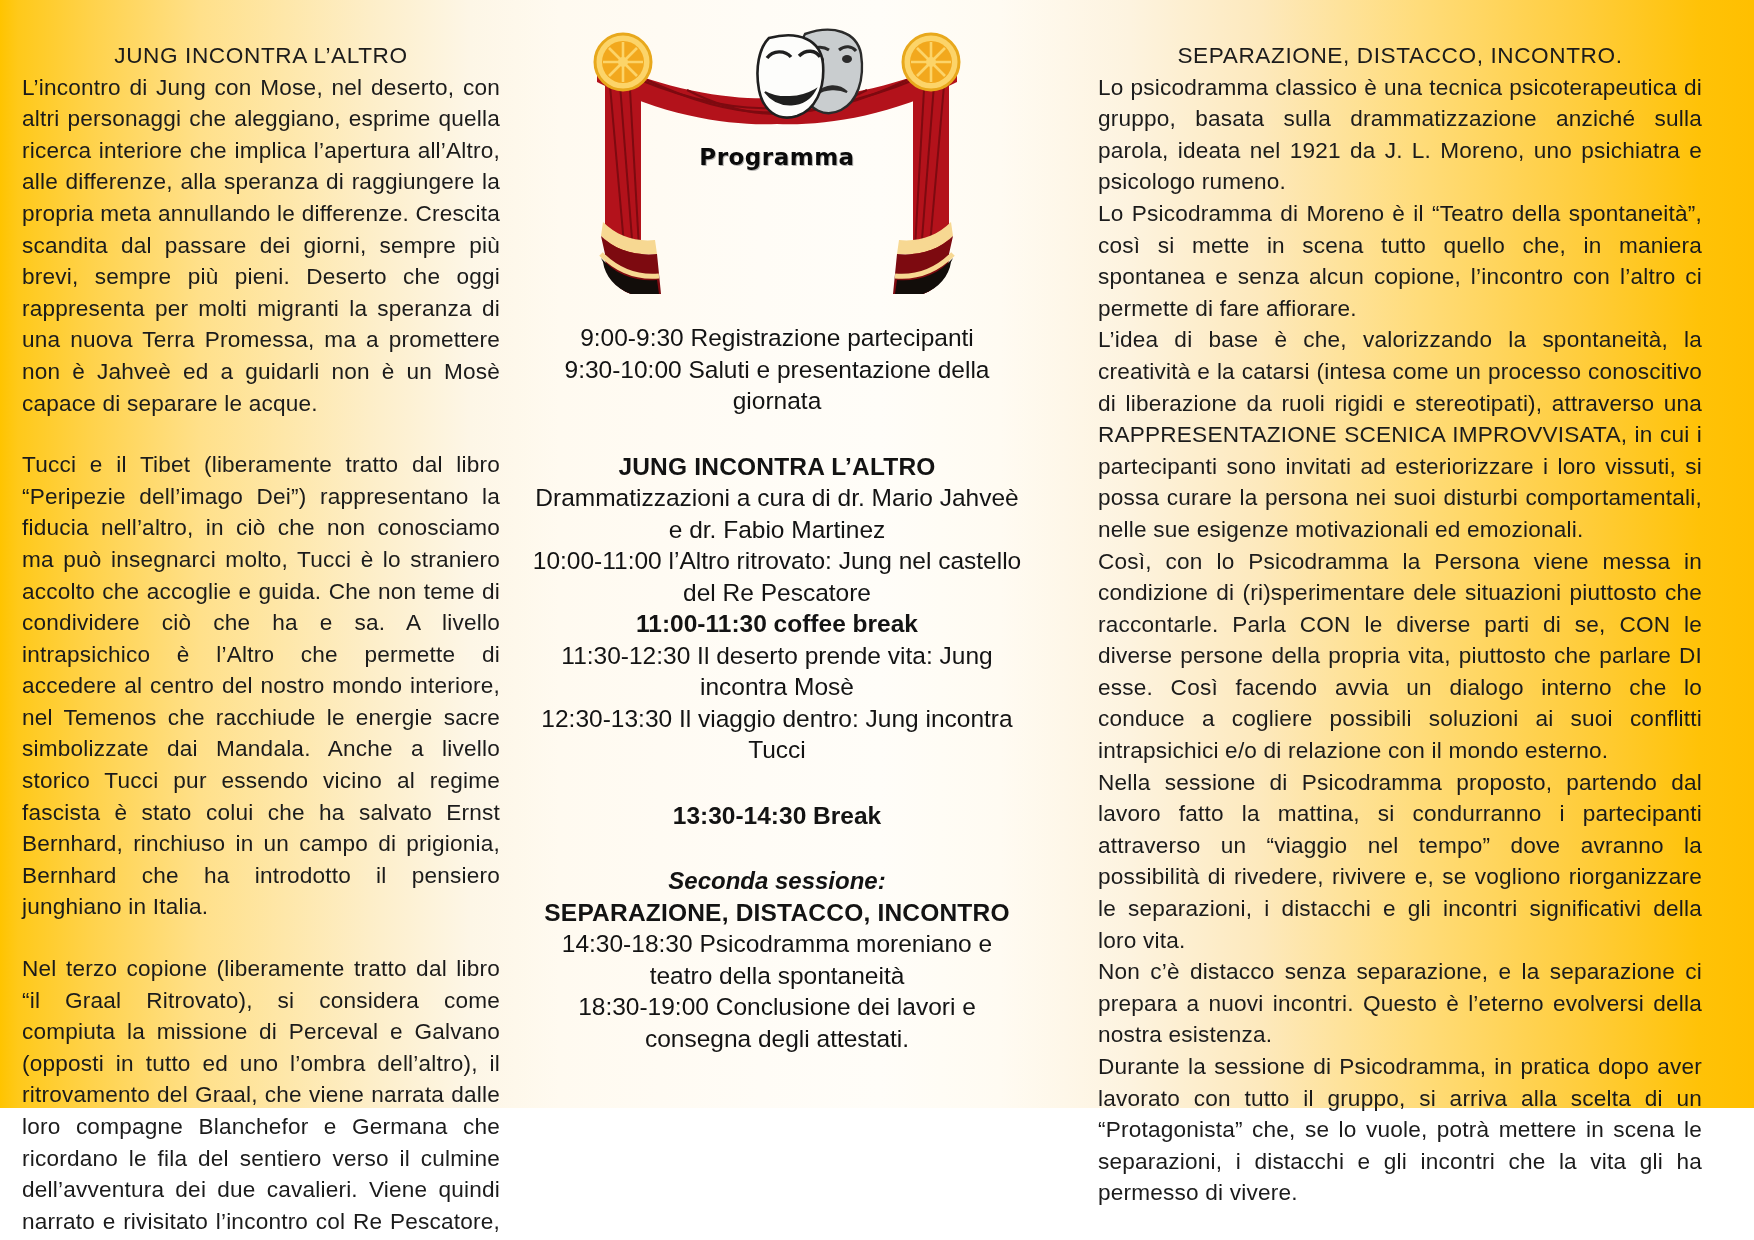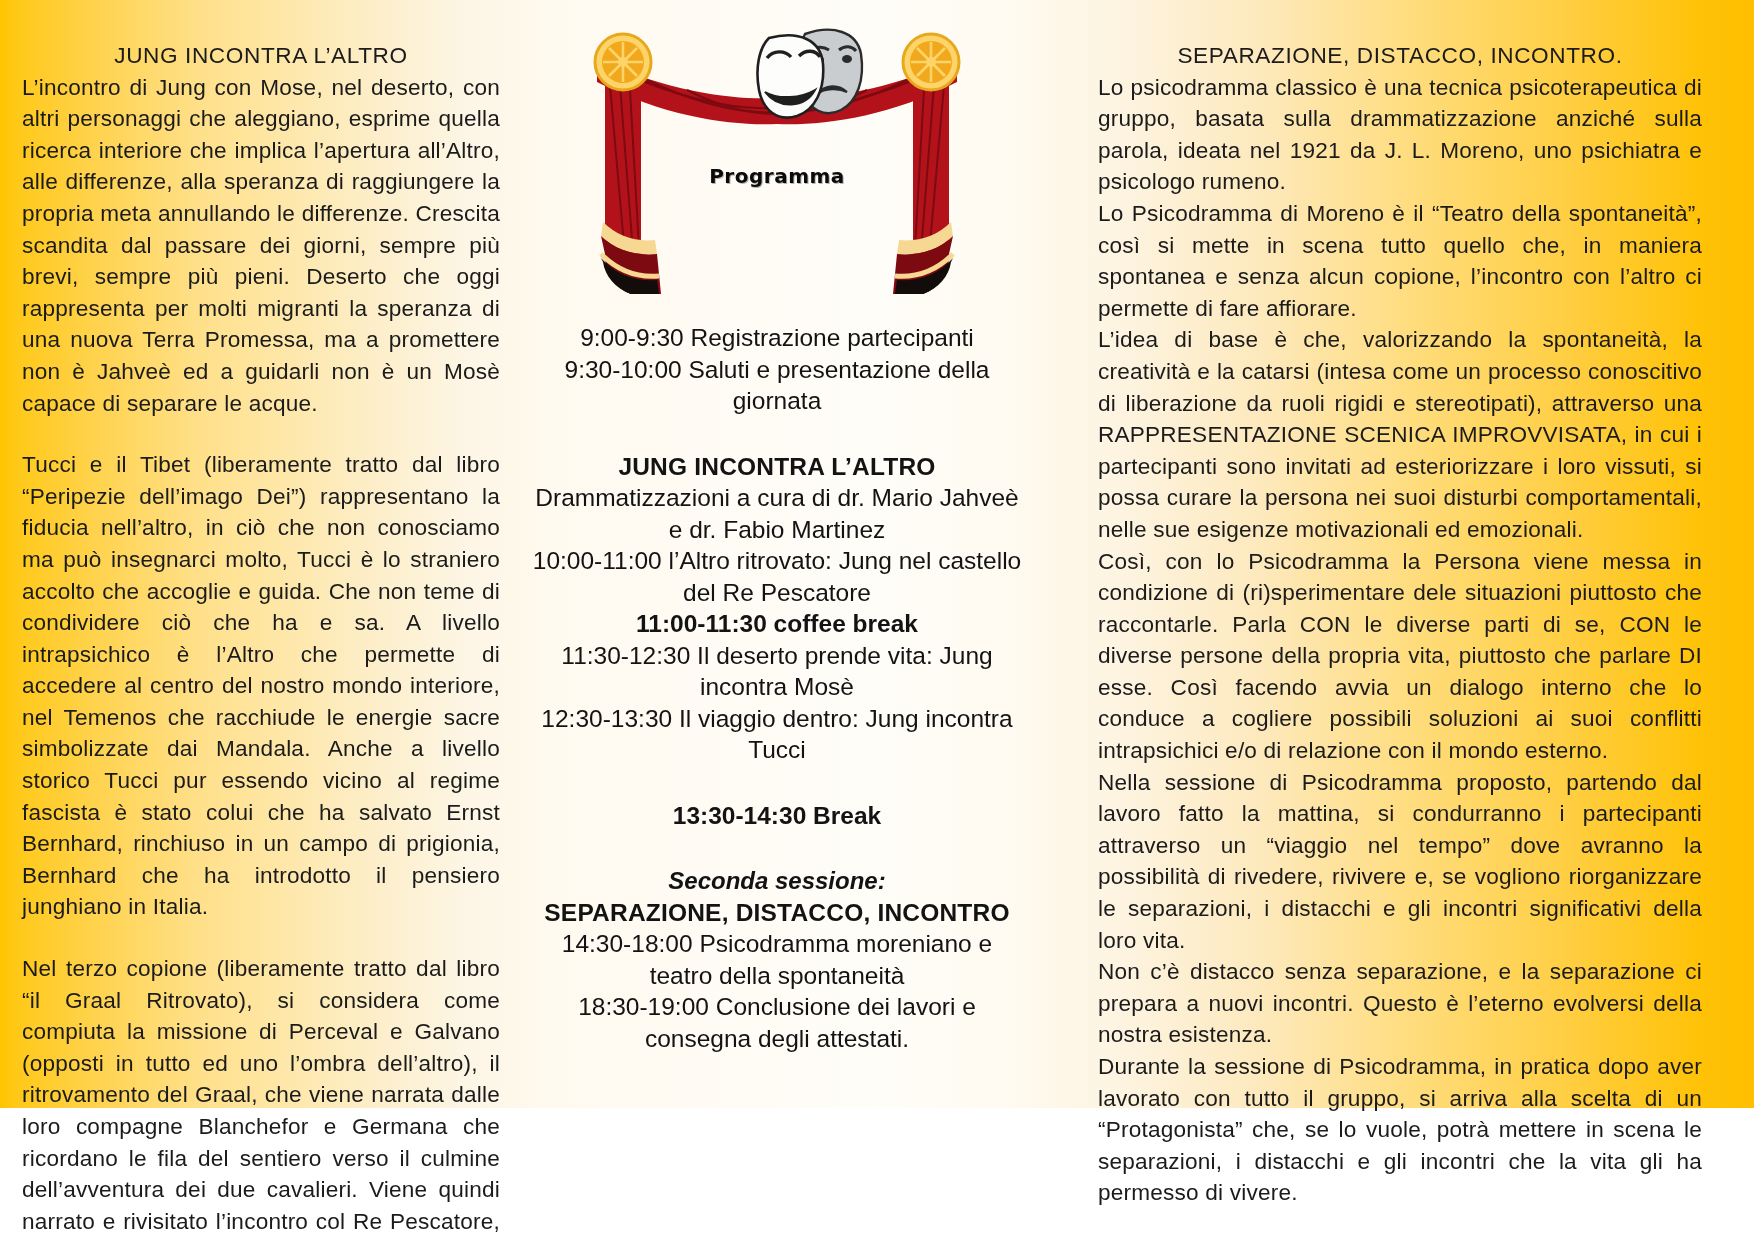--- a/index.html
+++ b/index.html
@@ -75,25 +75,24 @@
     margin: -18px auto 0 auto;
   }
   .curtain-art svg { display: block; width: 100%; height: 100%; }
   .programma-label {
     position: absolute;
     left: 0; right: 0;
     top: 122px;
     text-align: center;
     font-family: "DejaVu Sans", sans-serif;
     font-weight: bold;
-    font-size: 20px;
+    font-size: 23px;
     color: #0a0a0a;
     letter-spacing: 0.5px;
     text-shadow: 1px 1px 0 rgba(120,120,120,0.55);
-    margin-top: 20px;
   }
 
   .program {
     text-align: center;
     font-size: 24.5px;
     line-height: 31.5px;
     color: #131313;
     padding: 0 6px;
   }
   .prog-line { margin: 0; }
@@ -206,21 +205,21 @@
         <div class="prog-line">Drammatizzazioni a cura di dr. Mario Jahveè e dr. Fabio Martinez</div>
         <div class="prog-line">10:00-11:00 l’Altro ritrovato: Jung nel castello del Re Pescatore</div>
         <div class="prog-line prog-bold">11:00-11:30 coffee break</div>
         <div class="prog-line">11:30-12:30 Il deserto prende vita: Jung incontra Mosè</div>
         <div class="prog-line">12:30-13:30 Il viaggio dentro: Jung incontra Tucci</div>
         <div class="prog-gap"></div>
         <div class="prog-line prog-bold">13:30-14:30 Break</div>
         <div class="prog-gap"></div>
         <div class="prog-line prog-italic">Seconda sessione:</div>
         <div class="prog-line prog-caps">SEPARAZIONE, DISTACCO, INCONTRO</div>
-        <div class="prog-line">14:30-18:00 Psicodramma moreniano e teatro della spontaneità</div>
+        <div class="prog-line">14:30-18:30 Psicodramma moreniano e teatro della spontaneità</div>
         <div class="prog-line">18:30-19:00 Conclusione dei lavori e consegna degli attestati.</div>
       </div>
 
   </div>
 
   <div class="col col-right">
     <h2 class="section-heading">SEPARAZIONE, DISTACCO, INCONTRO.</h2>
     <div class="body-text">
         <p style="margin: 0px;">Lo psicodramma classico è una tecnica psicoterapeutica di gruppo, basata sulla drammatizzazione anziché sulla parola, ideata nel 1921 da J. L. Moreno, uno psichiatra e psicologo rumeno.</p>
         <p style="margin: 0px;">Lo Psicodramma di Moreno è il “Teatro della spontaneità”, così si mette in scena tutto quello che, in maniera spontanea e senza alcun copione, l’incontro con l’altro ci permette di fare affiorare.</p>

